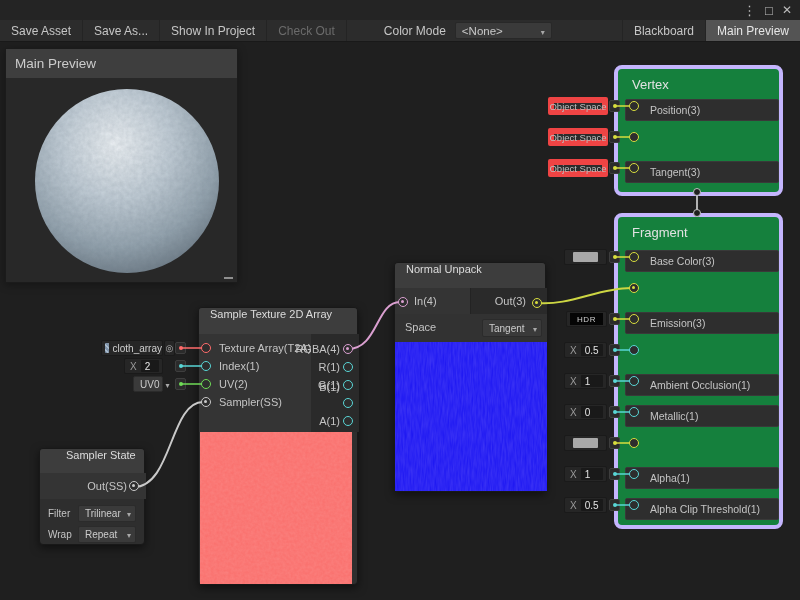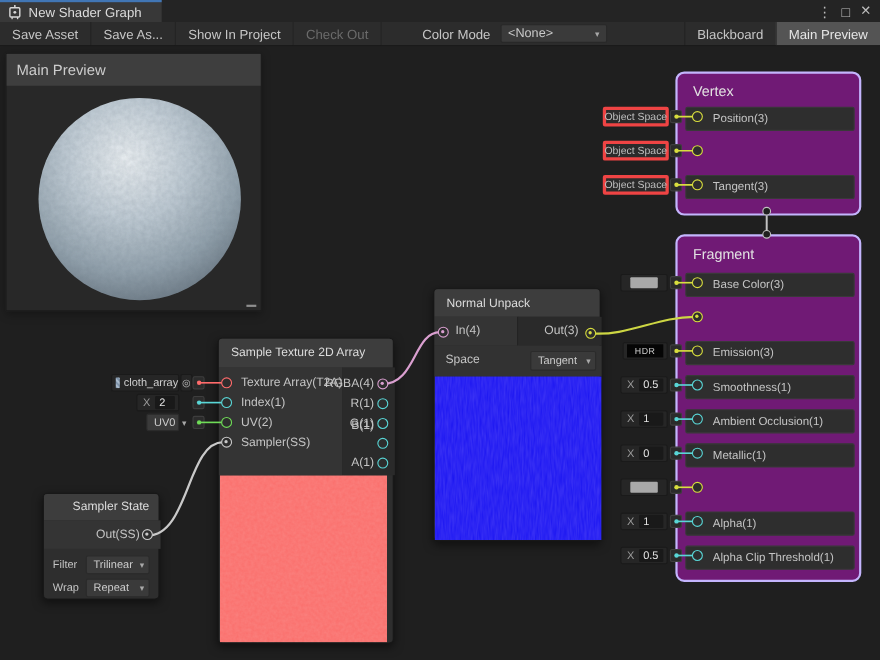--- a/index.html
+++ b/index.html
@@ -30,31 +30,31 @@
   .wires{position:absolute;top:0;left:0;z-index:4;pointer-events:none}
 
   
   .preview-panel{position:absolute;left:5px;top:6px;width:233px;height:235px;background:#282828;border:1px solid #1B1B1B;z-index:2;box-shadow:0 2px 8px rgba(0,0,0,.35)}
   .preview-header{height:29px;background:#3E3E3E;display:flex;align-items:center;padding-left:9px;font-size:13.5px;color:#CCCCCC}
   .preview-body{position:relative;height:204px;overflow:hidden}
   .grip{position:absolute;right:4px;bottom:3px;width:9px;height:2px;background:#8F8F8F;z-index:3}
 
   
   .node{position:absolute;background:#2E2E2E;border:1px solid #181818;border-radius:4px;box-shadow:0 3px 9px rgba(0,0,0,.5);z-index:2}
-  .node-header{height:26px;background:#3D3D3D;border-radius:3px 3px 0 0;display:flex;align-items:center;padding:0 11px;font-size:11px;color:#DCDCDC;white-space:nowrap}
+  .node-header{height:26px;background:#3D3D3D;border-radius:3px 3px 0 0;display:flex;align-items:flex-start;padding:0 11px;font-size:11px;color:#DCDCDC;white-space:nowrap}
   .nlabel{position:absolute;font-size:11px;color:#C4C4C4;white-space:nowrap;z-index:3}
   .nlabel.r{text-align:right}
 
   
-  .stack{position:absolute;background:#701a75;border:2px solid #c4b5fd;border-radius:8px;z-index:2}
+  .stack{position:absolute;background:#15803d;border:4px solid #c4b5fd;border-radius:8px;z-index:2}
   .stack-title{position:absolute;left:14px;top:8px;font-size:13px;color:#E2E2E2}
   .slotrow{position:absolute;left:7px;width:154px;height:22px;background:#2E2E2E;border:1px solid #393939;border-radius:2px;display:flex;align-items:center;padding-left:24px;font-size:10.5px;color:#C4C4C4;white-space:nowrap}
 
   
-  .token{position:absolute;width:60px;height:18px;background:#2B2B2B;border:3px solid #ef4444;border-radius:2px;display:flex;align-items:center;justify-content:center;font-size:9.5px;color:#BEBEBE;z-index:3;white-space:nowrap}
+  .token{position:absolute;width:60px;height:18px;background:#2B2B2B;border:6px solid #ef4444;border-radius:2px;display:flex;align-items:center;justify-content:center;font-size:9.5px;color:#BEBEBE;z-index:3;white-space:nowrap}
   .dotcell{position:absolute;width:11px;height:12px;background:#2B2B2B;border:1px solid #3E3E3E;border-radius:2px;display:flex;align-items:center;justify-content:center;z-index:3}
   .dot{width:4px;height:4px;border-radius:50%;background:currentColor}
   .widget{position:absolute;height:16px;background:#262626;border:1px solid #1A1A1A;border-radius:2px;display:flex;align-items:center;font-size:10px;color:#CFCFCF;z-index:3;white-space:nowrap}
   .widget .xlab{padding:0 4px 0 5px;color:#9B9B9B}
   .widget .val{flex:1;align-self:center;background:#191919;border-radius:1px;height:12px;display:flex;align-items:center;padding-left:4px;margin-right:3px;color:#E4E4E4}
   .widget .sw{flex:1;height:10px;background:#A9A9A9;margin:0 8px;border-radius:1px}
   .widget .hdrbox{flex:1;height:12px;background:#050505;margin:0 3px;display:flex;align-items:center;justify-content:center;font-size:8px;letter-spacing:.5px;color:#CFCFCF}
   .minidd{position:absolute;background:#3A3A3A;border:1px solid #2B2B2B;border-radius:2px;display:flex;align-items:center;font-size:10px;color:#CCCCCC;padding:0 4px 0 6px;z-index:3;white-space:nowrap}
   .picker{position:absolute;width:11px;height:16px;background:#262626;border:1px solid #1A1A1A;border-radius:2px;display:flex;align-items:center;justify-content:center;font-size:9px;color:#B5B5B5;z-index:3}
   .texicon{width:10px;height:10px;margin:0 4px 0 3px;border-radius:1px;background:linear-gradient(45deg,#7E93AA 25%,#A9BACB 25%,#A9BACB 50%,#7E93AA 50%,#7E93AA 75%,#A9BACB 75%);background-size:5px 5px}
@@ -67,30 +67,20 @@
 
   
   .incol{position:absolute;background:#343434;z-index:1}
   .outcol{position:absolute;background:#2A2A2A;z-index:1}
   .texpreview{position:absolute;z-index:2;overflow:hidden}
 </style>
 </head>
 <body>
 
 <div class="titlebar">
-  <div class="doc-tab">
-    <svg width="13" height="14" viewBox="0 0 13 14">
-      <line x1="6.5" y1="0.5" x2="6.5" y2="3" stroke="#D8D8D8" stroke-width="1.4"></line>
-      <rect x="2" y="3" width="9" height="8.5" rx="1" fill="none" stroke="#D8D8D8" stroke-width="1.3"></rect>
-      <circle cx="6.5" cy="7.2" r="1.3" fill="#D8D8D8"></circle>
-      <line x1="4" y1="11.5" x2="4" y2="13.4" stroke="#D8D8D8" stroke-width="1.2"></line>
-      <line x1="9" y1="11.5" x2="9" y2="13.4" stroke="#D8D8D8" stroke-width="1.2"></line>
-    </svg>
-    <span>New Shader Graph</span>
-  </div>
   <div class="winctl">
     <span style="font-size:13px">⋮</span>
     <span style="font-size:13px">□</span>
     <span>✕</span>
   </div>
 </div>
 
 <div class="toolbar">
   <div class="tbtn">Save Asset</div>
   <div class="tbtn">Save As...</div>
@@ -188,23 +178,20 @@
   <span class="conn-circle" style="left:693px;top:146px"></span>
   <span class="conn-circle" style="left:693px;top:167px"></span>
 
   <div class="stack" style="left:614px;top:171px;width:169px;height:316px">
     <div class="stack-title">Fragment</div>
     <div class="slotrow" style="top:33px">
         <span>Base Color(3)</span>
       </div>
     <div class="slotrow" style="top:95px">
         <span>Emission(3)</span>
-      </div>
-    <div class="slotrow" style="top:126px">
-        <span>Smoothness(1)</span>
       </div>
     <div class="slotrow" style="top:157px">
         <span>Ambient Occlusion(1)</span>
       </div>
     <div class="slotrow" style="top:188px">
         <span>Metallic(1)</span>
       </div>
     <div class="slotrow" style="top:250px">
         <span>Alpha(1)</span>
       </div>

